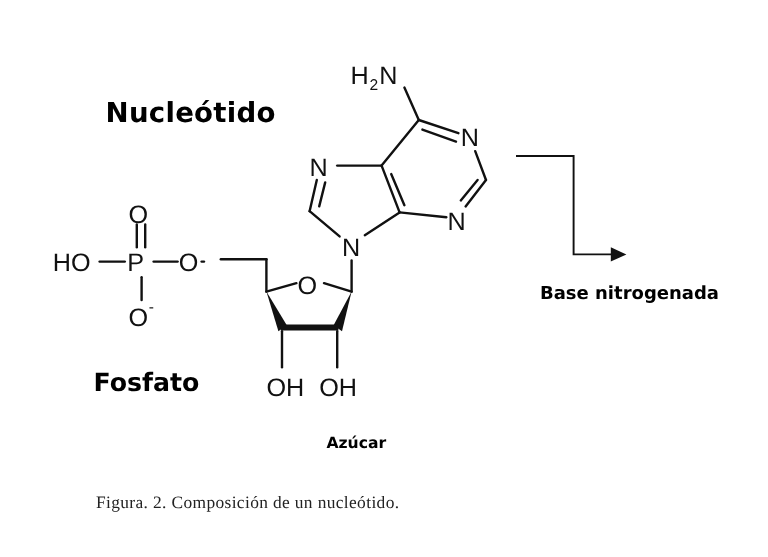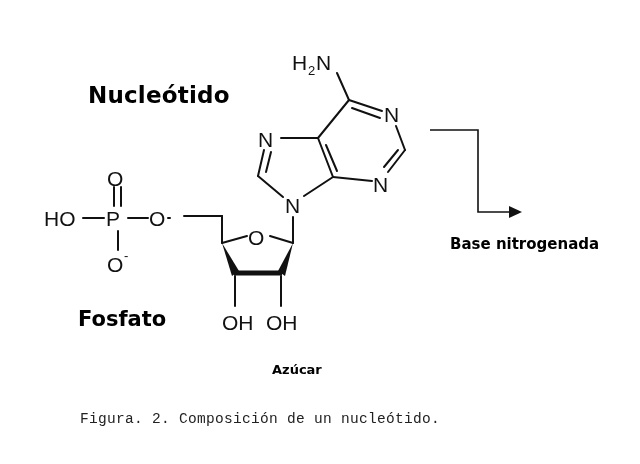--- a/index.html
+++ b/index.html
@@ -2,21 +2,21 @@
 <html><head>
 <meta charset="utf-8">
 <style>
   html, body { margin: 0; padding: 0; background: #ffffff; }
   body { width: 640px; height: 464px; position: relative; overflow: hidden; font-family: "DejaVu Sans", sans-serif; }
   .red-label { position: absolute; color: #000000; font-family: "DejaVu Sans", sans-serif; font-weight: bold; white-space: nowrap; }
   #title { left: 88px; top: 82px; font-size: 23px; font-weight: bold; letter-spacing: 0.2px; }
   #lbl-fosfato { left: 78px; top: 307px; font-size: 21px; }
   #lbl-azucar { left: 236px; top: 362px; font-size: 13px; margin-left: 36px; }
   #lbl-base { left: 450px; top: 235px; font-size: 15px; }
-  #caption { position: absolute; left: 80px; top: 411px; font-size: 14.5px; color: #222; font-family: Liberation Mono, monospace; letter-spacing: 0.3px; white-space: nowrap; }
+  #caption { position: absolute; left: 80px; top: 411px; font-size: 14.5px; color: #222; font-family: Liberation Serif, serif; letter-spacing: 0.3px; white-space: nowrap; }
   svg { position: absolute; left: 0; top: 0; }
   .atom { font-family: "Liberation Sans", sans-serif; font-size: 21px; fill: #111; }
   .sub { font-size: 13px; }
   .bond { stroke: #111; stroke-width: 2; fill: none; stroke-linecap: round; }
 </style>
 </head>
 <body>
 
 <div id="title" class="red-label">Nucleótido</div>
 <div id="lbl-fosfato" class="red-label">Fosfato</div>

